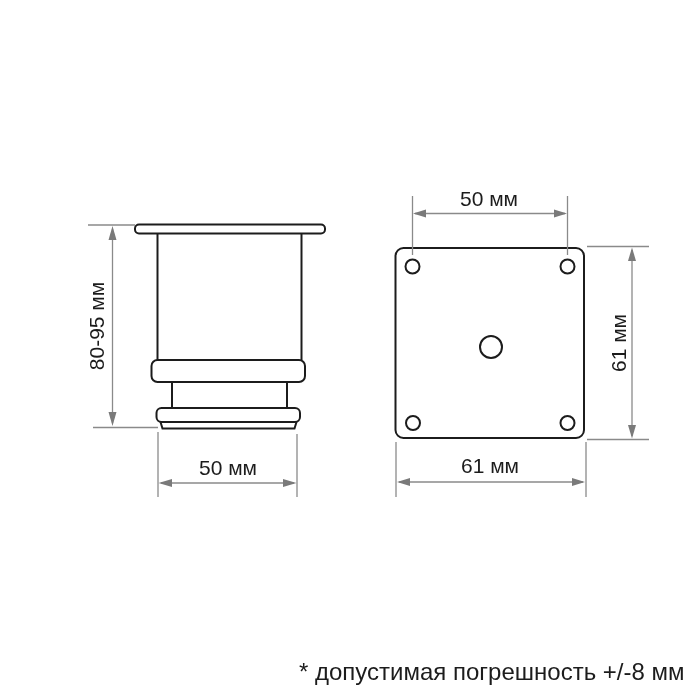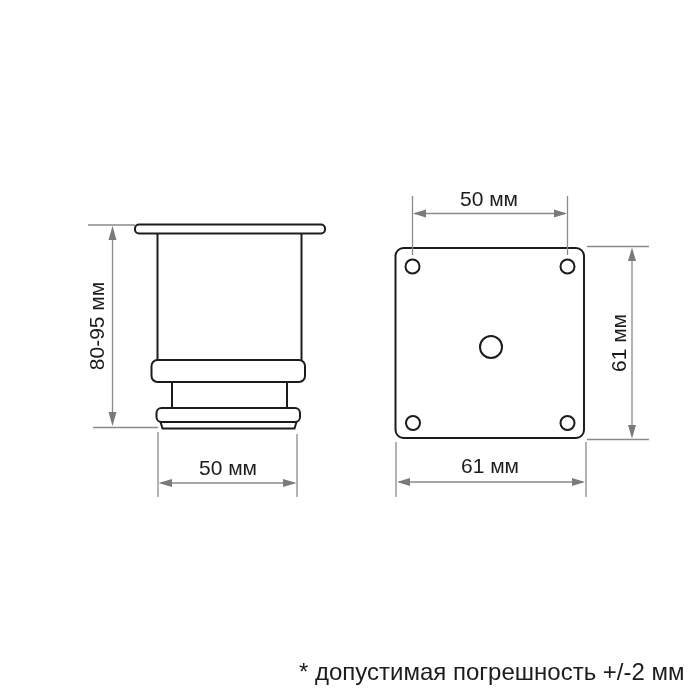--- a/index.html
+++ b/index.html
@@ -125,15 +125,15 @@
     <g>
       <line class="dim-line" x1="396" y1="442" x2="396" y2="497"></line>
       <line class="dim-line" x1="586" y1="442" x2="586" y2="497"></line>
       <line class="dim-line" x1="399" y1="482" x2="583" y2="482"></line>
       <polygon class="dim-arrow" points="397,482 410,478 410,486"></polygon>
       <polygon class="dim-arrow" points="585,482 572,478 572,486"></polygon>
       <text class="dim-text" x="490" y="473" text-anchor="middle">61 мм</text>
     </g>
   </svg>
 
-  <div class="footnote">* допустимая погрешность +/-2 мм</div>
+  <div class="footnote">* допустимая погрешность +/-8 мм</div>
 
 </div>
 
 </body></html>

